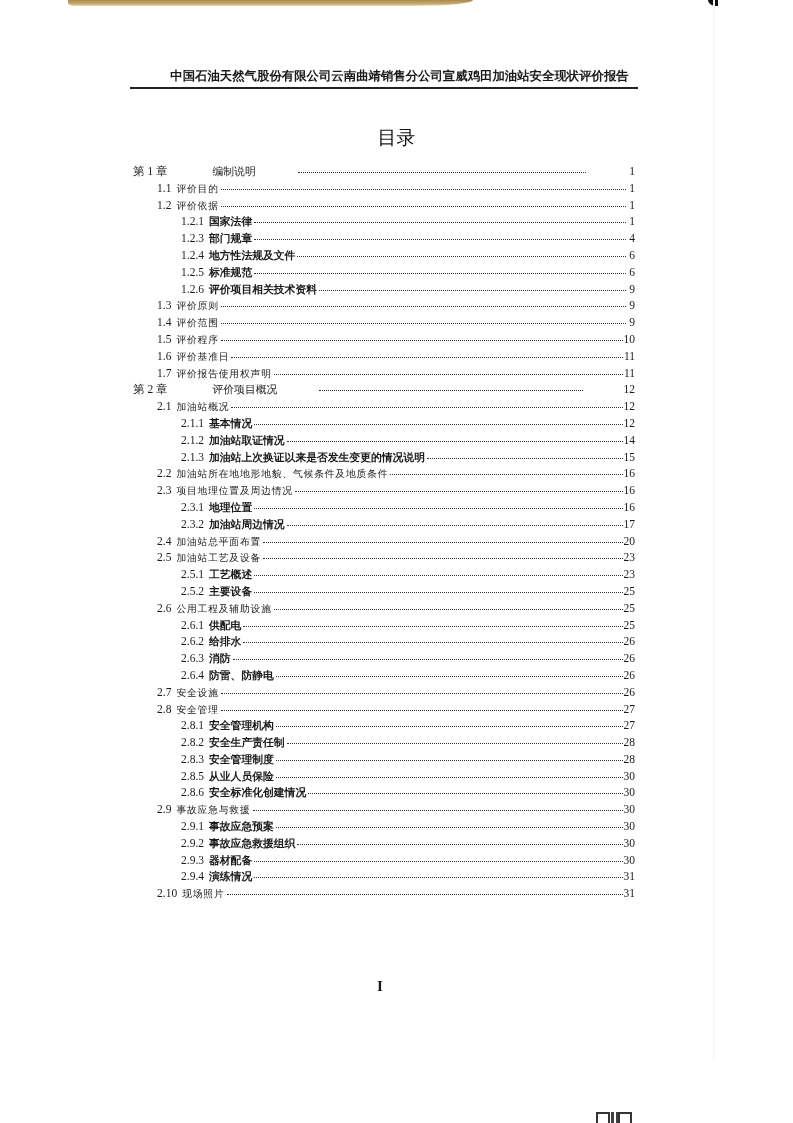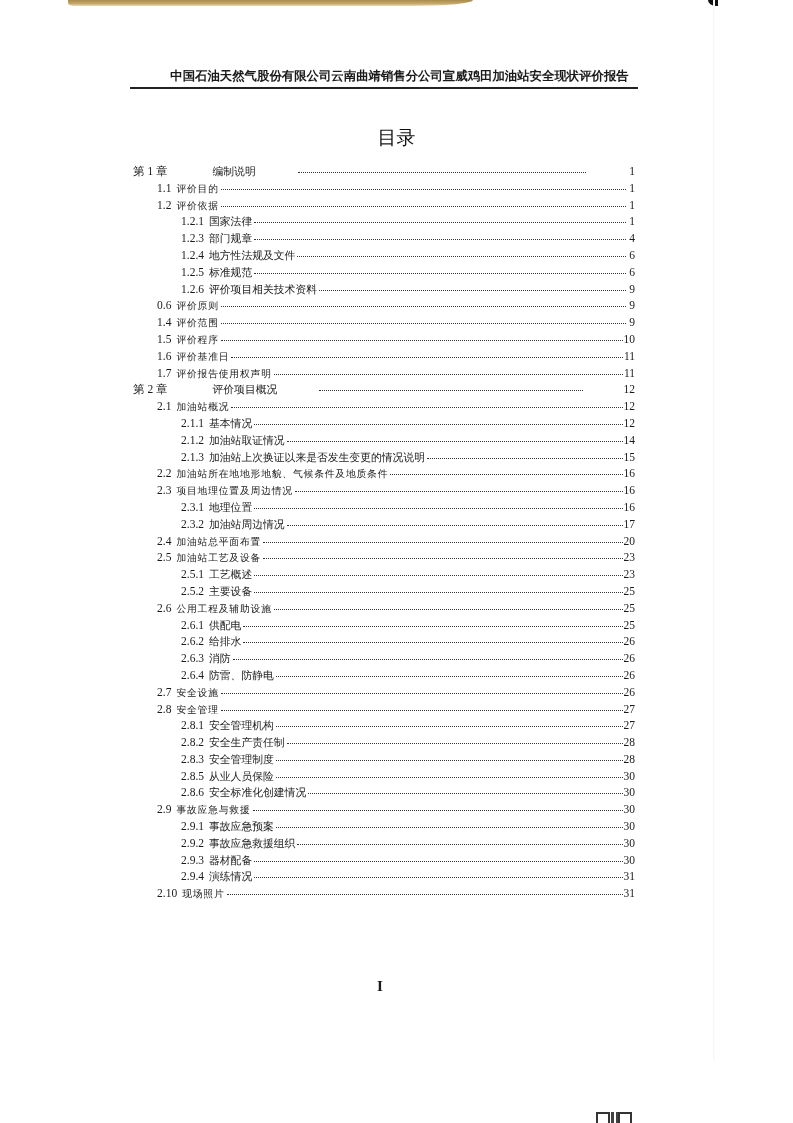--- a/index.html
+++ b/index.html
@@ -42,21 +42,21 @@
     }
     .toc-row {
       display: flex; align-items: baseline; height: 16.8px; line-height: 16.8px;
       font-size: 11px; white-space: nowrap;
     }
     .toc-row.l0 { padding-left: 0; gap: 40px; }
     .toc-row.l1 { padding-left: 24px; }
     .toc-row.l2 { padding-left: 48px; }
     .toc-row .num { font-family: "Liberation Serif", serif; font-size: 11.5px; margin-right: 5px; }
     .toc-row .txt { font-family: "DejaVu Sans", sans-serif; font-size: 10.5px; }
-    .toc-row.l2 .txt { font-weight: normal; font-size: 10.8px; }
+    .toc-row.l2 .txt { font-weight: bold; font-size: 10.8px; }
     .toc-row.l1 .txt { font-family: "DejaVu Serif", serif; font-size: 9.8px; letter-spacing: 0.8px; }
     .toc-row.l0 .txt { font-size: 10.8px; }
     .toc-row .dots {
       flex: 1; overflow: hidden; margin: 0 1px 0 2px;
       border-bottom: 1.4px dotted #333; height: 0; transform: translateY(-2px);
     }
     .toc-row .page {
       font-family: "Liberation Serif", serif; font-size: 11.5px; min-width: 8px; text-align: right;
     }
     .page-number {
@@ -147,21 +147,21 @@
       <span class="dots"></span>
       <span class="page">6</span>
     </div>
     <div class="toc-row l2">
       <span class="num">1.2.6</span>
       <span class="txt">评价项目相关技术资料</span>
       <span class="dots"></span>
       <span class="page">9</span>
     </div>
     <div class="toc-row l1">
-      <span class="num">0.6</span>
+      <span class="num">1.3</span>
       <span class="txt">评价原则</span>
       <span class="dots"></span>
       <span class="page">9</span>
     </div>
     <div class="toc-row l1">
       <span class="num">1.4</span>
       <span class="txt">评价范围</span>
       <span class="dots"></span>
       <span class="page">9</span>
     </div>

